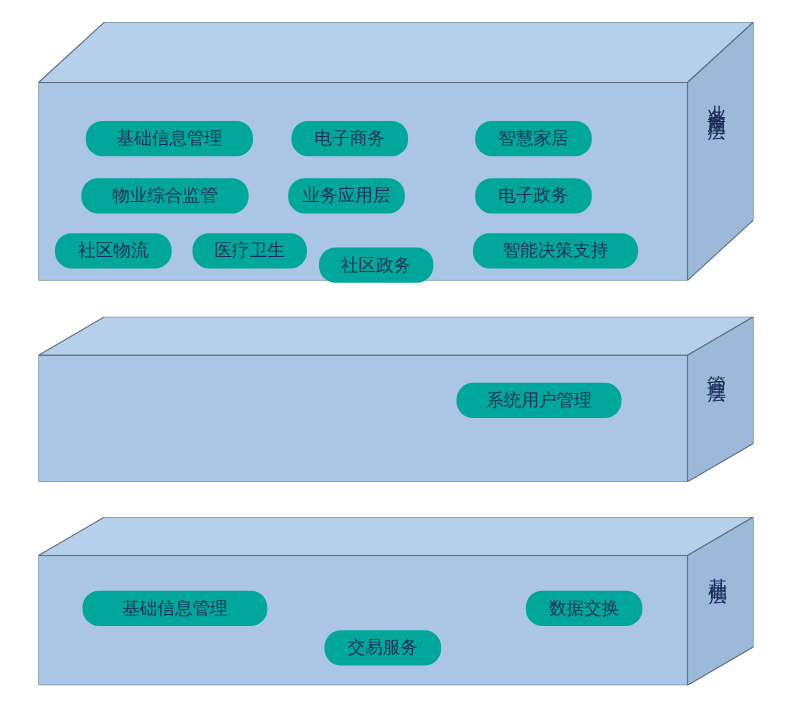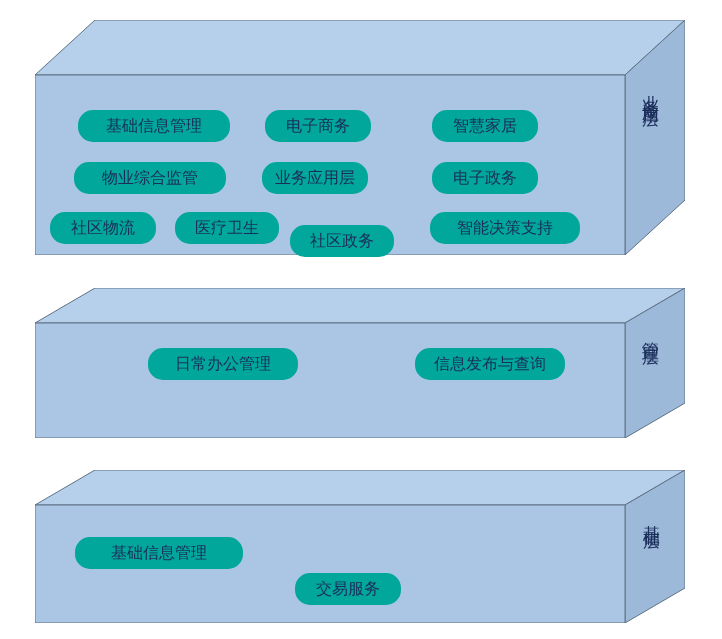--- a/index.html
+++ b/index.html
@@ -89,29 +89,29 @@
   </div>
 
   <div class="slab" style="left:35px; top:288px; width:650px; height:150px">
     <svg width="650" height="150" viewBox="0 0 650 150">
       <polygon class="face top" points="0,35 60,0 650,0 590,35"></polygon>
       <polygon class="face side" points="590,35 650,0 650,115 590,150"></polygon>
       <rect class="face front" x="0" y="35" width="590" height="115"></rect>
     </svg>
     <div class="layer-name" style="left:605px; top:40px">管理层</div>
 
-    <div class="tag" style="left:113px; top:60px; width:150px">日常办公管理</div>
-    <div class="tag" style="left:380px; top:60px; width:150px">信息发布与查询</div>
+    <div class="tag" style="left:380px; top:60px; width:150px">系统用户管理</div>
   </div>
 
   <div class="slab" style="left:35px; top:470px; width:650px; height:153px">
     <svg width="650" height="153" viewBox="0 0 650 153">
       <polygon class="face top" points="0,35 60,0 650,0 590,35"></polygon>
       <polygon class="face side" points="590,35 650,0 650,118 590,153"></polygon>
       <rect class="face front" x="0" y="35" width="590" height="118"></rect>
     </svg>
     <div class="layer-name" style="left:606px; top:42px">基础层</div>
 
     <div class="tag" style="left:40px;  top:67px;  width:168px">基础信息管理</div>
+    <div class="tag" style="left:443px; top:67px;  width:106px">数据交换</div>
     <div class="tag" style="left:260px; top:103px; width:106px">交易服务</div>
   </div>
 
 </div>
 
 </body></html>

